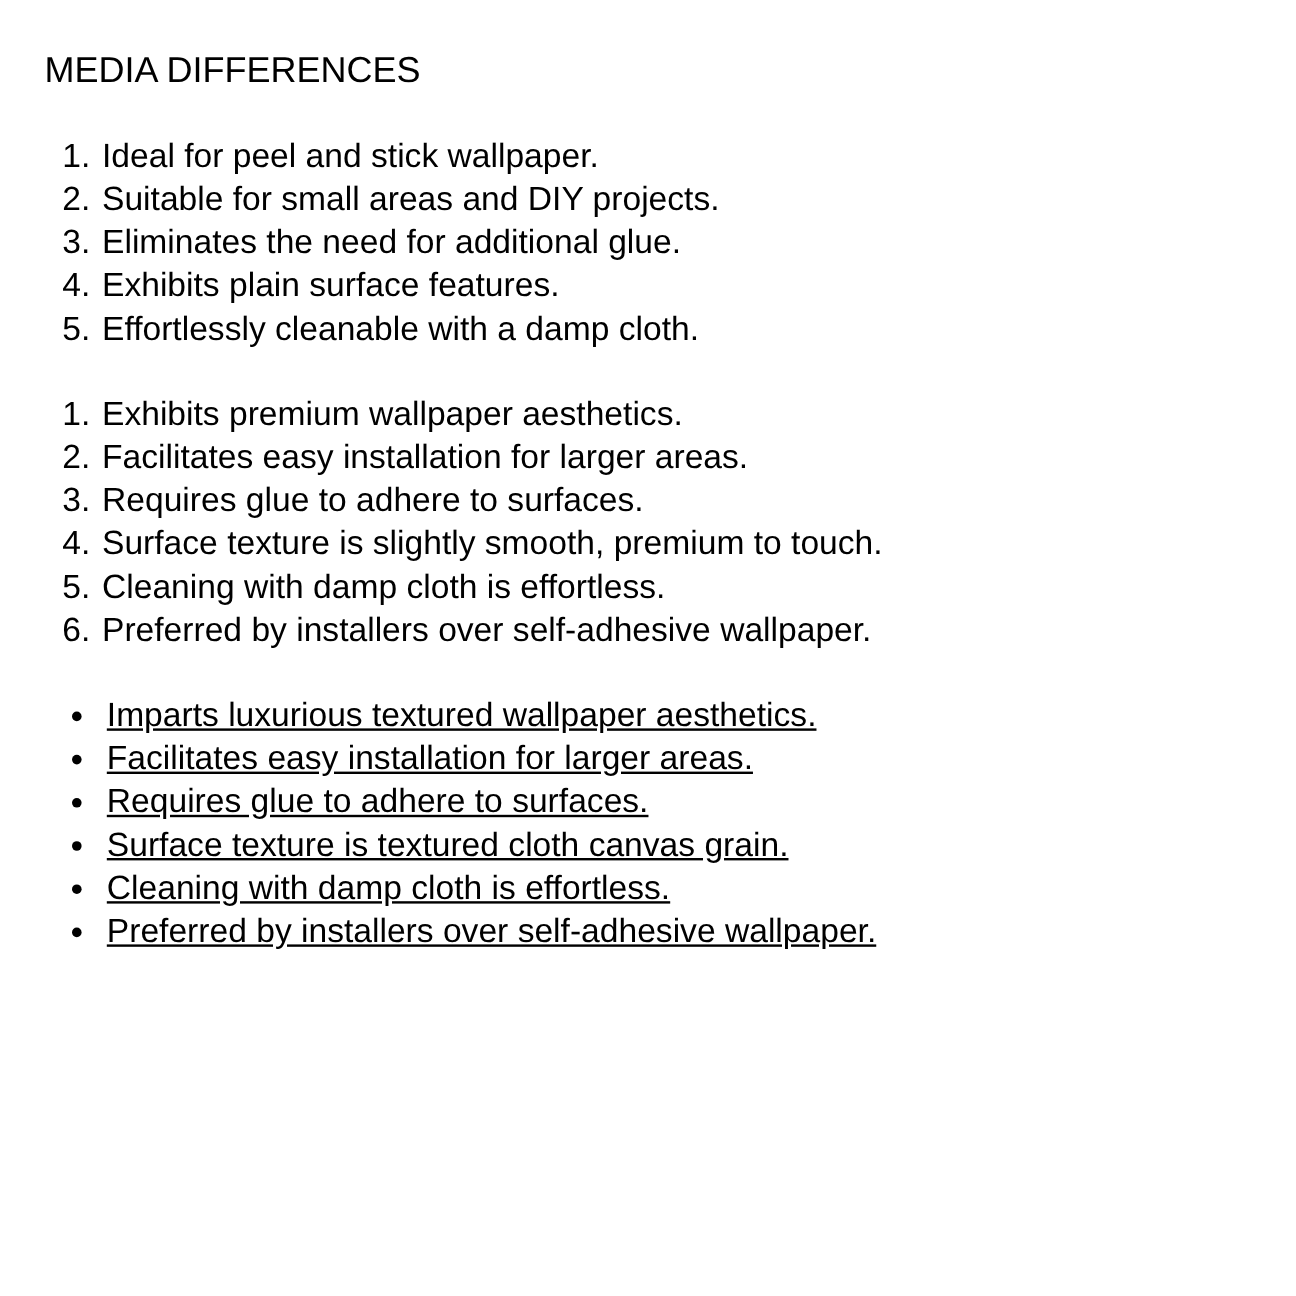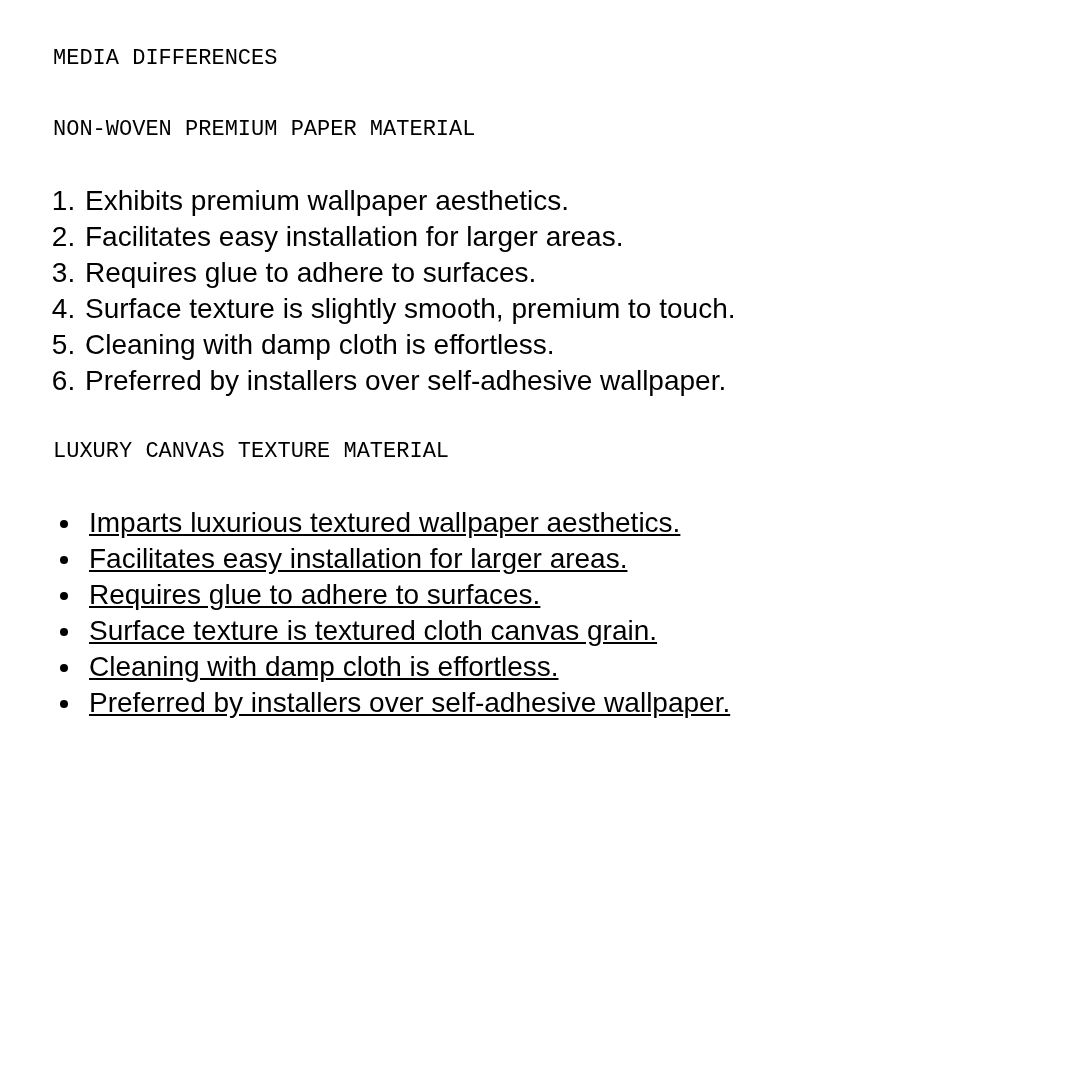--- a/index.html
+++ b/index.html
@@ -14,26 +14,25 @@
     font-family: "Liberation Sans", sans-serif;
     font-size: 28px;
     line-height: 36px;
     color: #000000;
   }
   .doc {
     padding: 41px 40px 0 37px;
     box-sizing: border-box;
   }
   .heading {
-    font-size: 22px;
+    font-size: 30px;
     font-weight: 400;
     line-height: 36px;
-    margin: 0 0 35px 16px;
+    margin: 0 0 35px 0;
     padding: 0;
-    font-family: Liberation Mono, monospace;
   }
   ol.item-list, ul.item-list {
     margin: 0 0 35px 0;
     padding: 0 0 0 46px;
   }
   ol.item-list li, ul.item-list li {
     margin: 0;
     padding: 0;
   }
   ol.item-list li {
@@ -45,36 +44,41 @@
   }
 </style>
 </head>
 <body>
 
 <div class="doc">
 
   <div class="heading">MEDIA DIFFERENCES</div>
 
   <div>
+    <ol class="item-list">
+      <li>Ideal for peel and stick wallpaper.</li>
+      <li>Suitable for small areas and DIY projects.</li>
+      <li>Eliminates the need for additional glue.</li>
+      <li>Exhibits plain surface features.</li>
+      <li>Effortlessly cleanable with a damp cloth.</li>
+    </ol>
   </div>
 
   <div>
-    <div class="heading">NON-WOVEN PREMIUM PAPER MATERIAL</div>
     <ol class="item-list">
       <li>Exhibits premium wallpaper aesthetics.</li>
       <li>Facilitates easy installation for larger areas.</li>
       <li>Requires glue to adhere to surfaces.</li>
       <li>Surface texture is slightly smooth, premium to touch.</li>
       <li>Cleaning with damp cloth is effortless.</li>
       <li>Preferred by installers over self-adhesive wallpaper.</li>
     </ol>
   </div>
 
   <div>
-    <div class="heading">LUXURY CANVAS TEXTURE MATERIAL</div>
     <ul class="item-list">
       <li>Imparts luxurious textured wallpaper aesthetics.</li>
       <li>Facilitates easy installation for larger areas.</li>
       <li>Requires glue to adhere to surfaces.</li>
       <li>Surface texture is textured cloth canvas grain.</li>
       <li>Cleaning with damp cloth is effortless.</li>
       <li>Preferred by installers over self-adhesive wallpaper.</li>
     </ul>
   </div>
 

